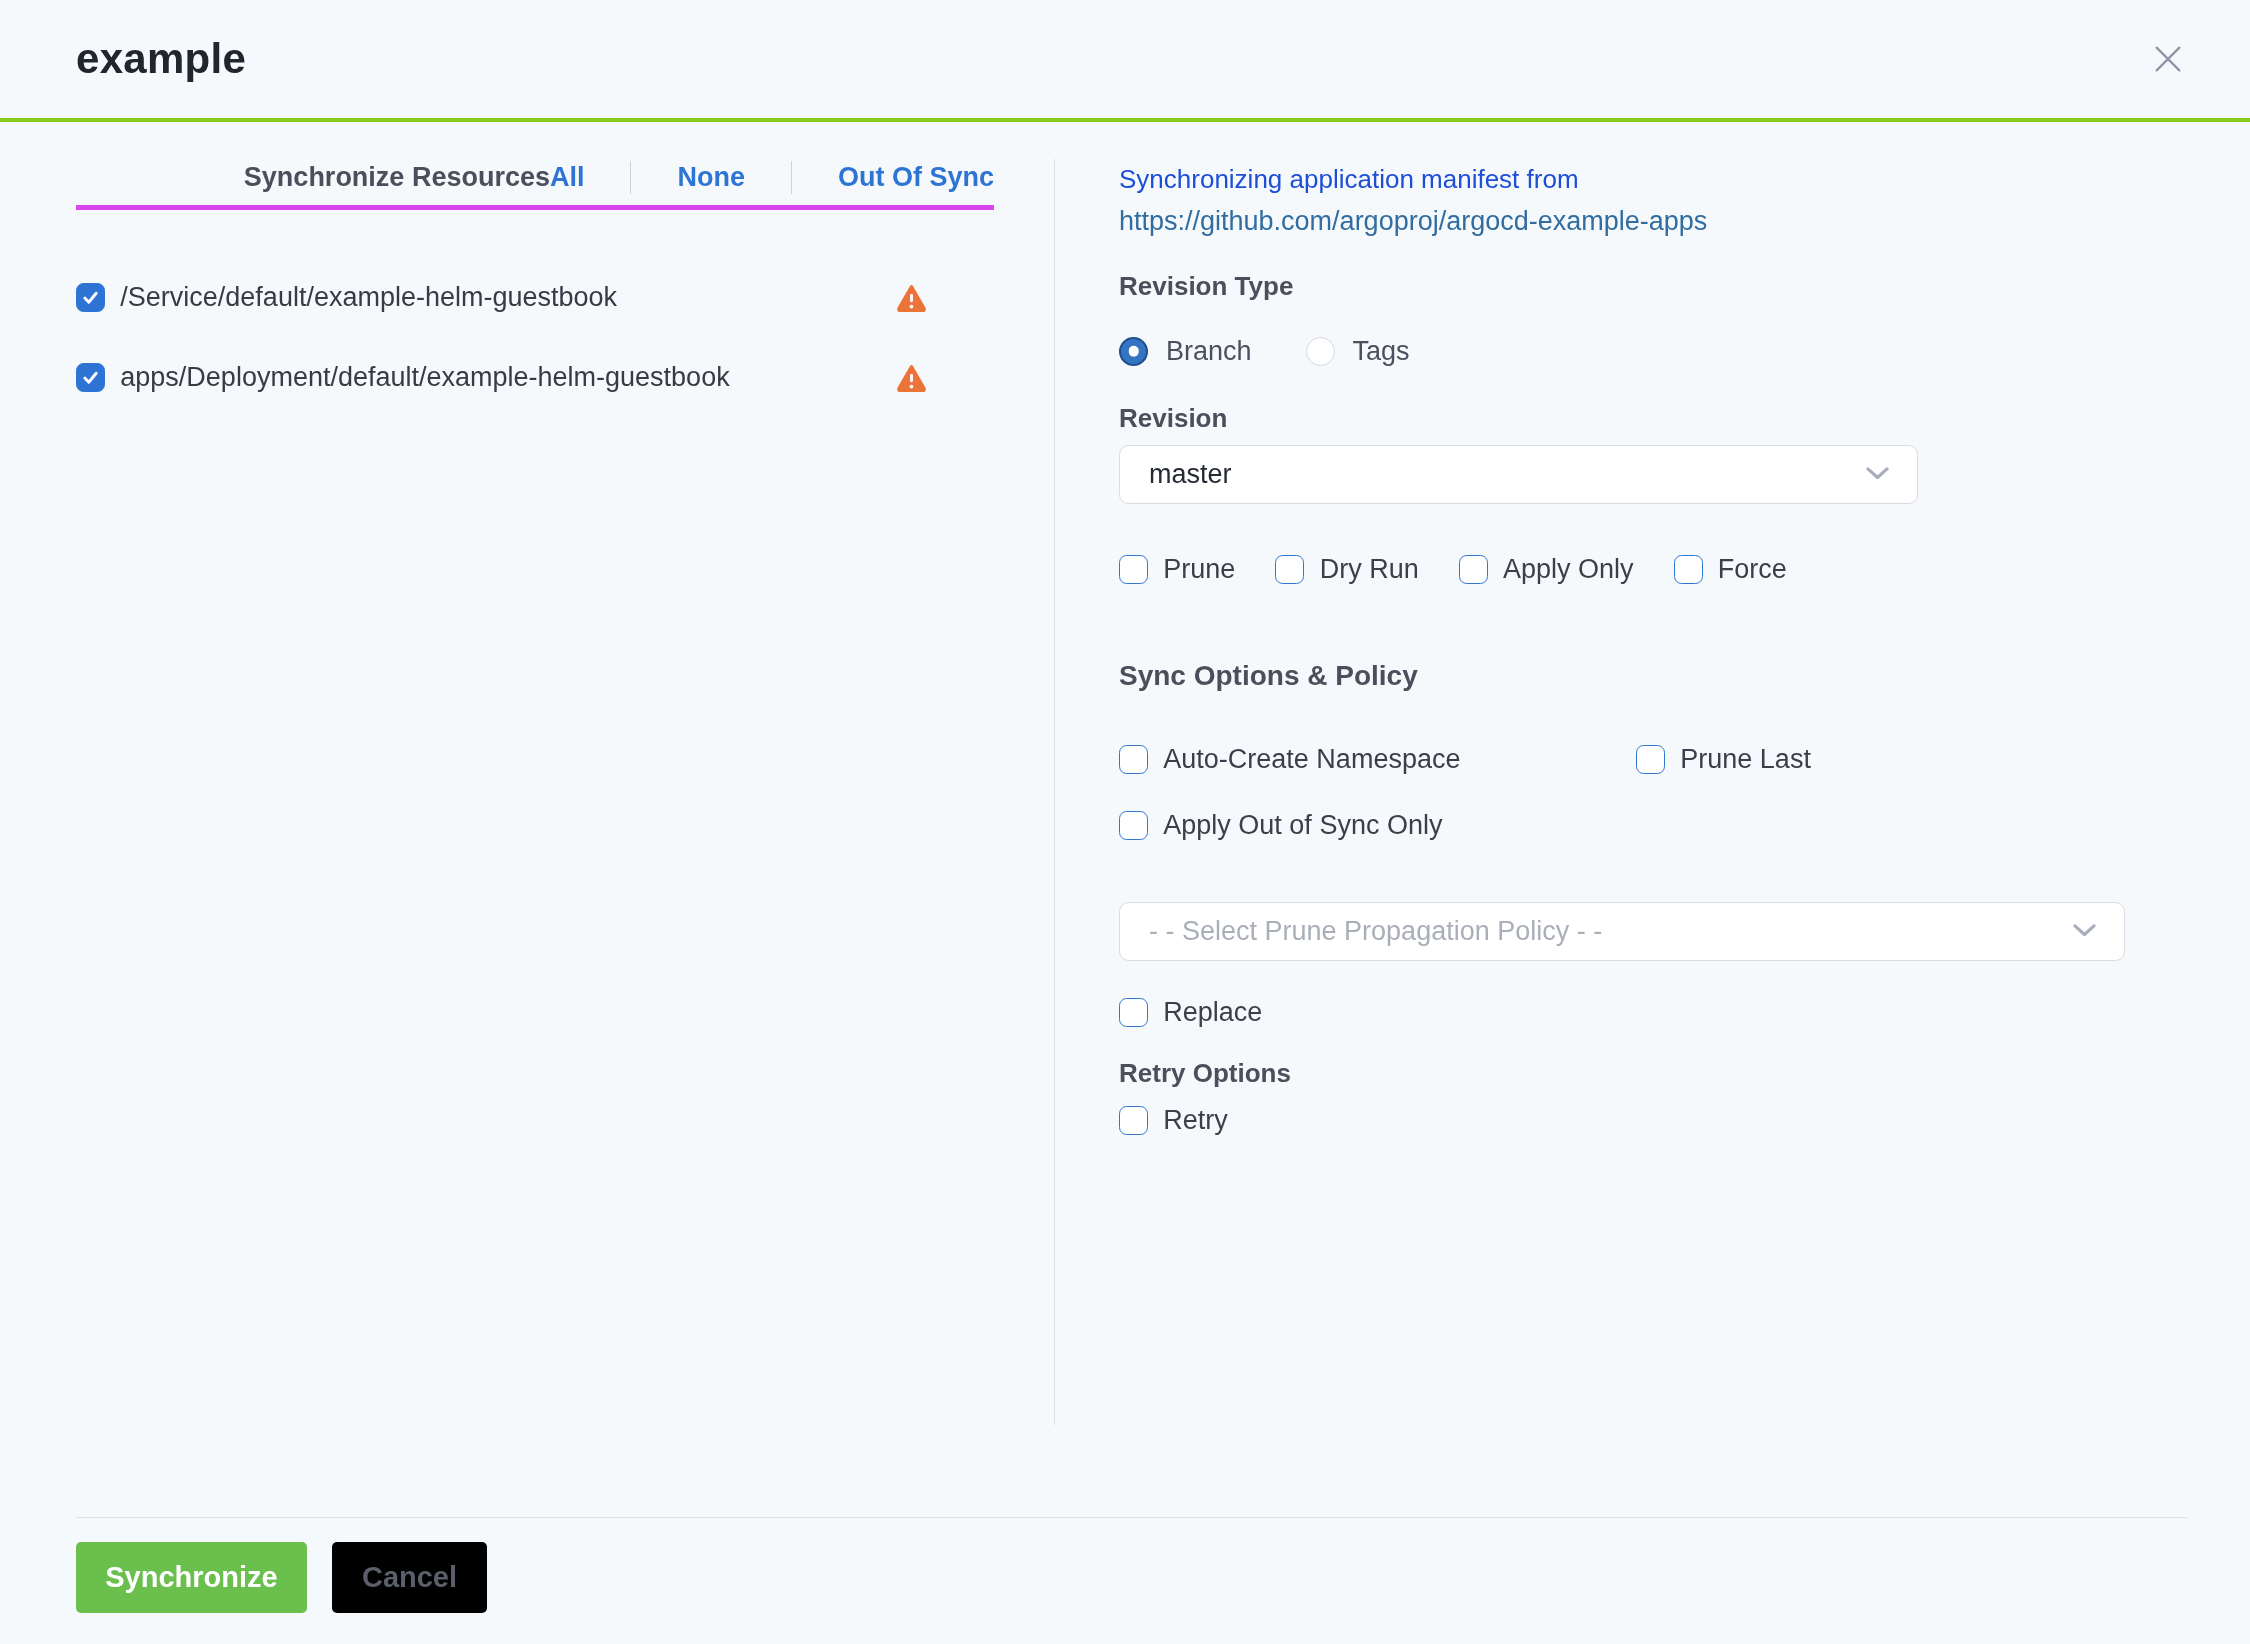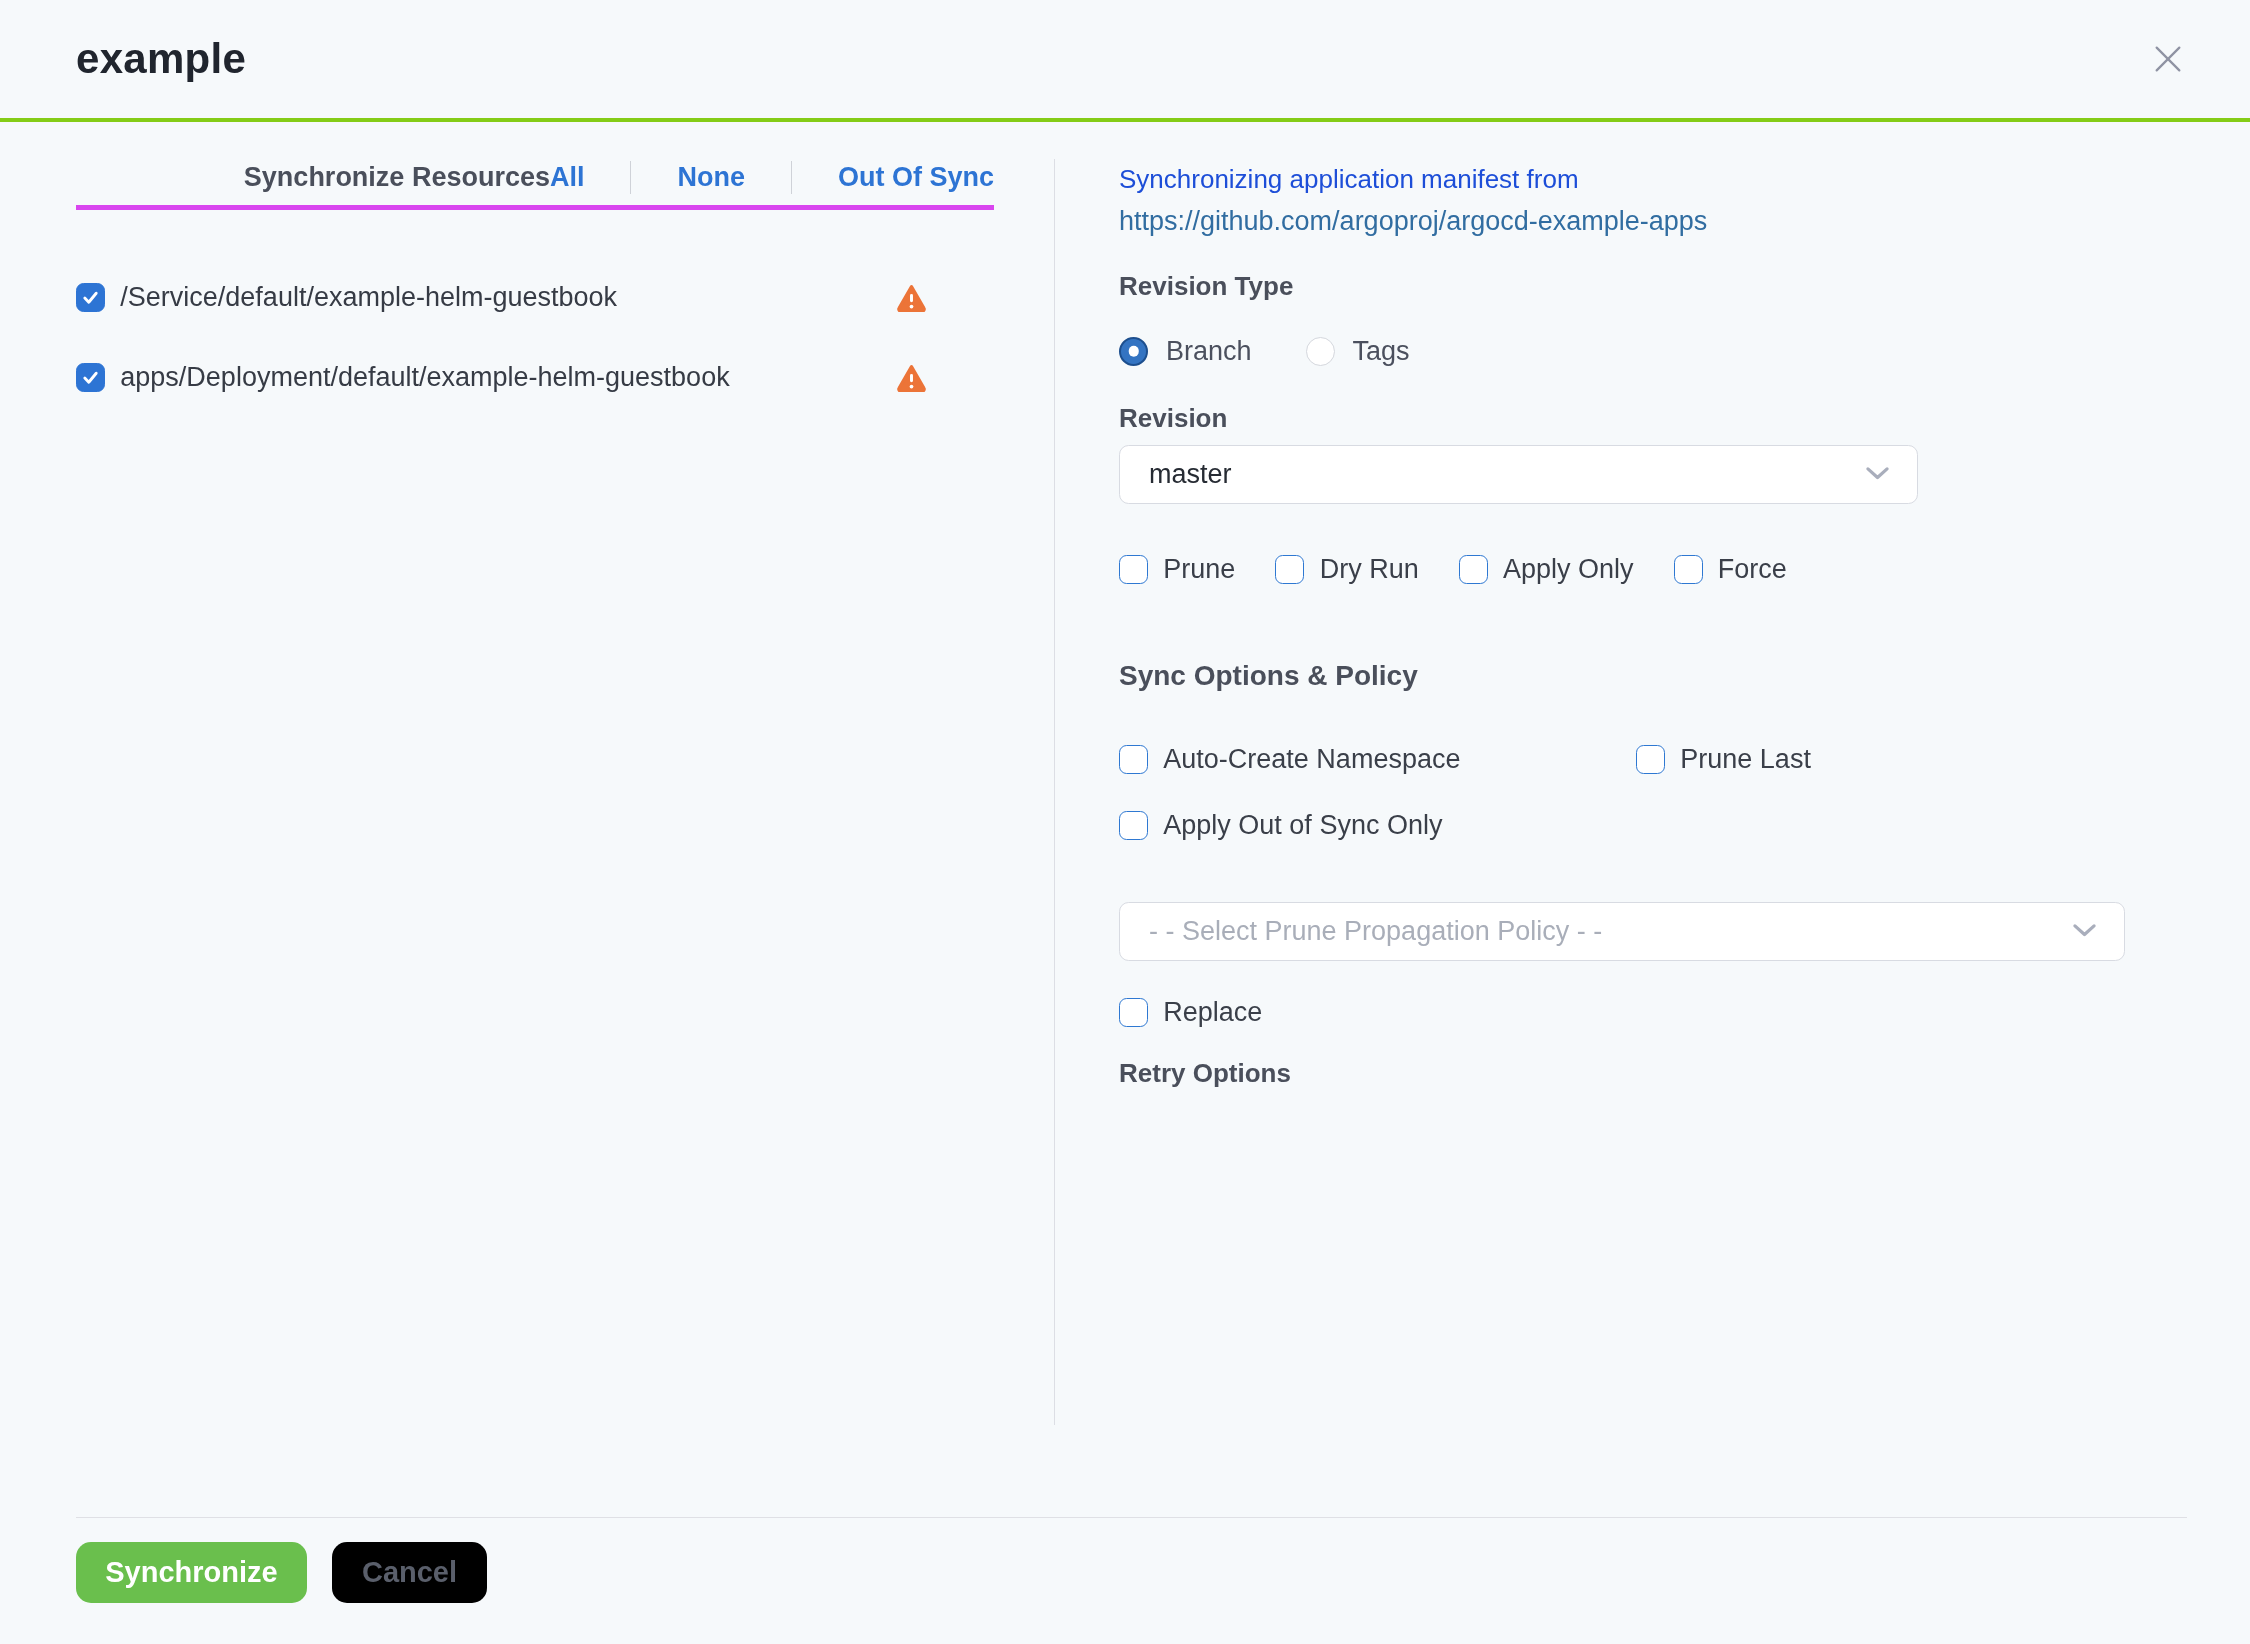--- a/index.html
+++ b/index.html
@@ -82,21 +82,21 @@
   .opts-grid{margin-top:49px;display:grid;grid-template-columns:517px auto;row-gap:35px;}
   .replace-row{margin-top:36px;}
   .retry-heading{margin-top:26px;}
   .retry-row{margin-top:13.4px;}
   
   .footer{
     position:absolute;left:76px;right:63px;top:1517px;
     border-top:1px solid #dfe0e5;padding-top:24px;
     display:flex;gap:25px;
   }
-  .btn{height:61px;border:none;border-radius:15px;font-family:"Liberation Sans",sans-serif;
+  .btn{height:71px;border:none;border-radius:5px;font-family:"Liberation Sans",sans-serif;
     font-size:29px;font-weight:700;cursor:pointer;display:flex;align-items:center;justify-content:center;}
   .btn-sync{width:231px;background:#6abf4d;color:#fff;}
   .btn-cancel{width:155px;background:#000000;color:#5a5f6b;}
 </style>
 </head>
 <body>
 
 <div class="modal">
 
   <div class="hdr">
@@ -224,20 +224,24 @@
         </svg>
       </div>
 
       <div class="flag replace-row">
         <span class="cb"></span>
         <span class="flag-label">Replace</span>
       </div>
 
       <div class="sec-label retry-heading">Retry Options</div>
 
+      <div class="flag retry-row">
+        <span class="cb"></span>
+        <span class="flag-label">Retry</span>
+      </div>
 
     </div>
   </div>
 
   <div class="footer">
     <button class="btn btn-sync">Synchronize</button>
     <button class="btn btn-cancel">Cancel</button>
   </div>
 
 </div>

